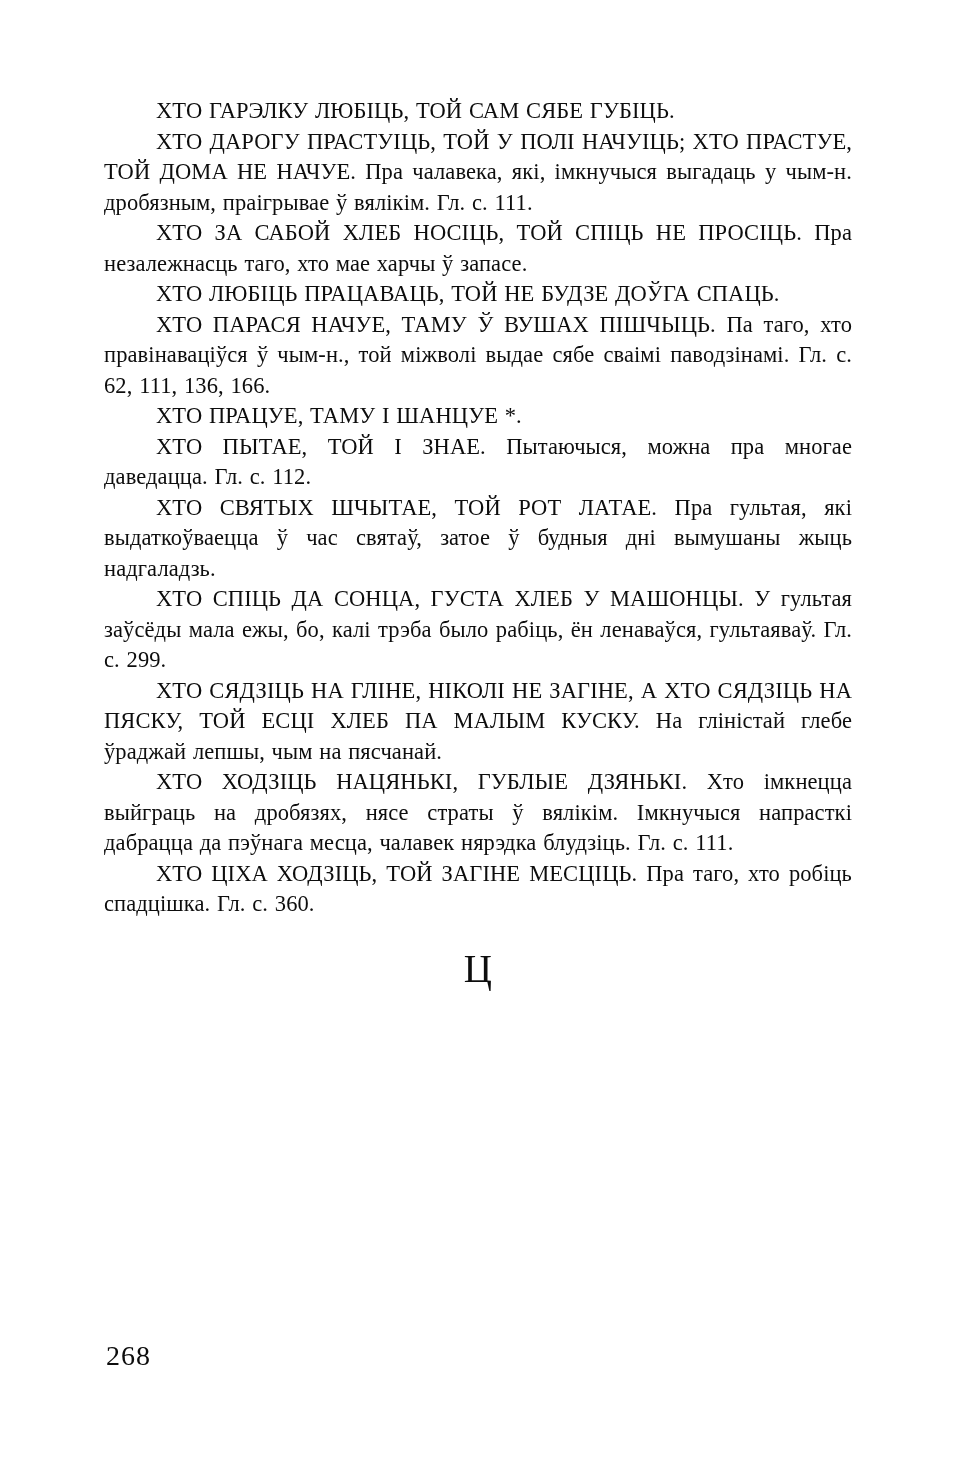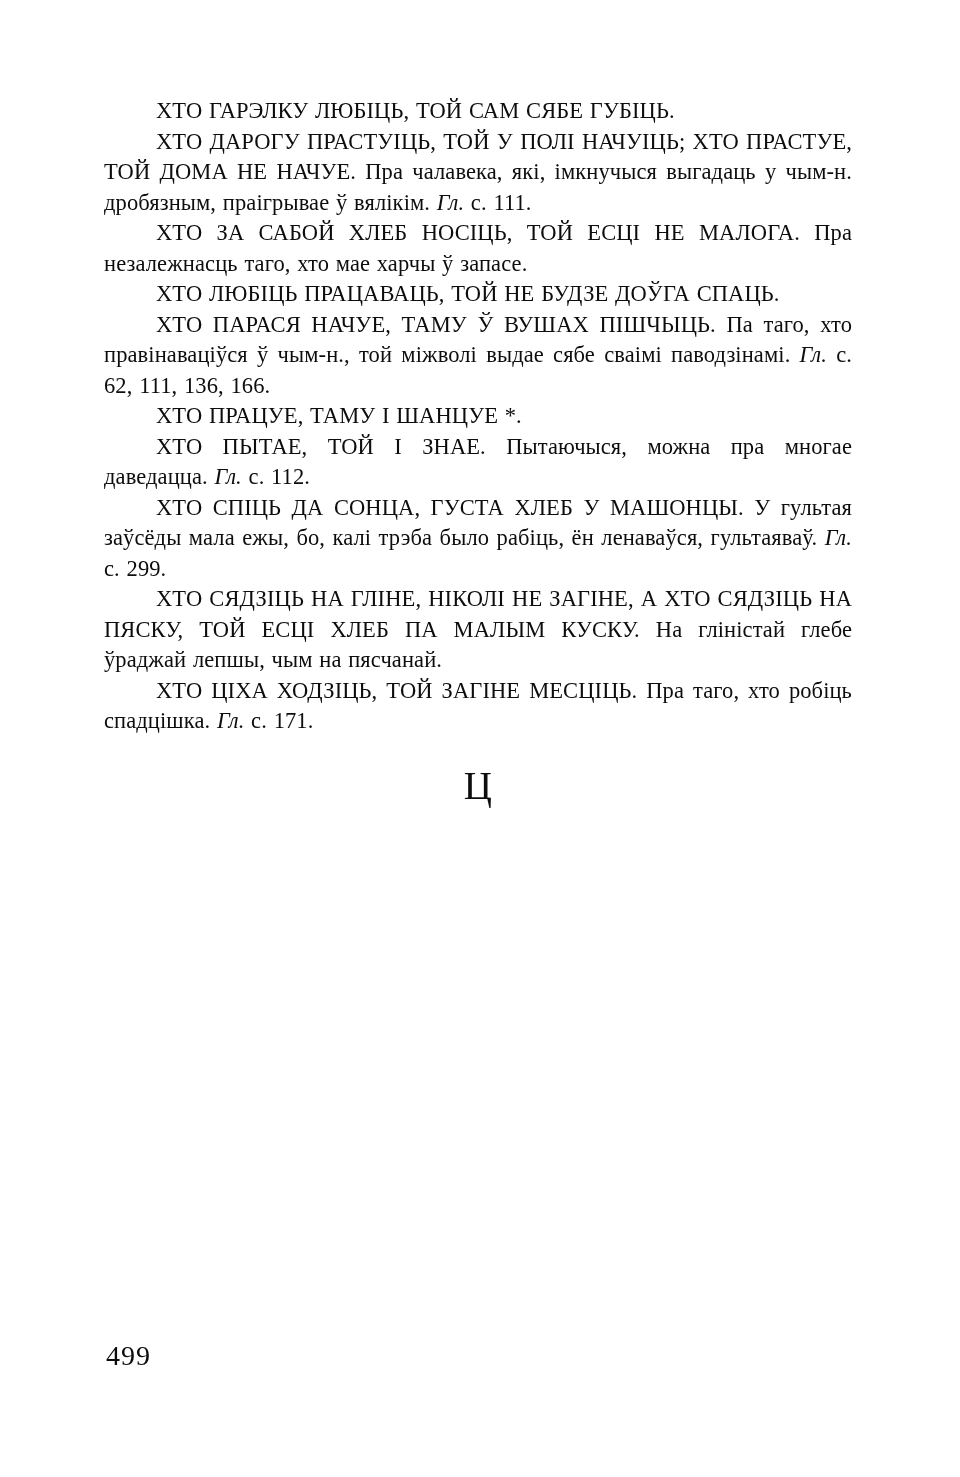--- a/index.html
+++ b/index.html
@@ -34,21 +34,20 @@
     line-height: 30.5px;
     text-align: justify;
     text-indent: 52px;
     letter-spacing: 0.1px;
     word-spacing: 1px;
   }
   p.entry .hw {
     
   }
   p.entry .ref-label {
-    font-style: italic;
     margin-top: 36px;
   }
   h2.section-heading {
     margin: 27px 0 16px 0;
     padding: 0;
     font-size: 39px;
     line-height: 44px;
     font-weight: normal;
     text-align: center;
     text-indent: 0;
@@ -67,37 +66,39 @@
 <body>
 
 <div class="book-page">
   <div class="text-block">
 
     <p class="entry"><span class="hw">ХТО ГАРЭЛКУ ЛЮБІЦЬ, ТОЙ САМ СЯБЕ ГУБІЦЬ.</span> <span class="def"></span> <span class="ref-label"></span> <span class="ref-pages"></span></p>
 
     <p class="entry"><span class="hw">ХТО ДАРОГУ ПРАСТУІЦЬ, ТОЙ У ПОЛІ НАЧУІЦЬ; ХТО ПРАСТУЕ, ТОЙ ДОМА НЕ НАЧУЕ.</span> <span class="def">Пра чалавека, які, імкнучыся выгадаць у чым-н. дробязным, праігрывае ў вялікім.</span> <span class="ref-label">Гл.</span> <span class="ref-pages">с. 111.</span></p>
 
 
-    <p class="entry"><span class="hw">ХТО ЗА САБОЙ ХЛЕБ НОСІЦЬ, ТОЙ ЕСЦІ НЕ МАЛОГА.</span> <span class="def">Пра незалежнасць таго, хто мае харчы ў запасе.</span> <span class="ref-label"></span> <span class="ref-pages"></span></p>
+    <p class="entry"><span class="hw">ХТО ЗА САБОЙ ХЛЕБ НОСІЦЬ, ТОЙ СПІЦЬ НЕ ПРОСІЦЬ.</span> <span class="def">Пра незалежнасць таго, хто мае харчы ў запасе.</span> <span class="ref-label"></span> <span class="ref-pages"></span></p>
 
     <p class="entry"><span class="hw">ХТО ЛЮБІЦЬ ПРАЦАВАЦЬ, ТОЙ НЕ БУДЗЕ ДОЎГА СПАЦЬ.</span> <span class="def"></span> <span class="ref-label"></span> <span class="ref-pages"></span></p>
 
     <p class="entry"><span class="hw">ХТО ПАРАСЯ НАЧУЕ, ТАМУ Ў ВУШАХ ПІШЧЫЦЬ.</span> <span class="def">Па таго, хто правінаваціўся ў чым-н., той міжволі выдае сябе сваімі паводзінамі.</span> <span class="ref-label">Гл.</span> <span class="ref-pages">с. 62, 111, 136, 166.</span></p>
 
     <p class="entry"><span class="hw">ХТО ПРАЦУЕ, ТАМУ І ШАНЦУЕ *.</span> <span class="def"></span> <span class="ref-label"></span> <span class="ref-pages"></span></p>
 
     <p class="entry"><span class="hw">ХТО ПЫТАЕ, ТОЙ І ЗНАЕ.</span> <span class="def">Пытаючыся, можна пра многае даведацца.</span> <span class="ref-label">Гл.</span> <span class="ref-pages">с. 112.</span></p>
 
+    <p class="entry"><span class="hw">ХТО СВЯТЫХ ШЧЫТАЕ, ТОЙ РОТ ЛАТАЕ.</span> <span class="def">Пра гультая, які выдаткоўваецца ў час святаў, затое ў будныя дні вымушаны жыць надгаладзь.</span> <span class="ref-label"></span> <span class="ref-pages"></span></p>
 
     <p class="entry"><span class="hw">ХТО СПІЦЬ ДА СОНЦА, ГУСТА ХЛЕБ У МАШОНЦЫ.</span> <span class="def">У гультая заўсёды мала ежы, бо, калі трэба было рабіць, ён ленаваўся, гультаяваў.</span> <span class="ref-label">Гл.</span> <span class="ref-pages">с. 299.</span></p>
 
     <p class="entry"><span class="hw">ХТО СЯДЗІЦЬ НА ГЛІНЕ, НІКОЛІ НЕ ЗАГІНЕ, А ХТО СЯДЗІЦЬ НА ПЯСКУ, ТОЙ ЕСЦІ ХЛЕБ ПА МАЛЫМ КУСКУ.</span> <span class="def">На гліністай глебе ўраджай лепшы, чым на пясчанай.</span> <span class="ref-label"></span> <span class="ref-pages"></span></p>
 
+    <p class="entry"><span class="hw">ХТО ХОДЗІЦЬ НАЦЯНЬКІ, ГУБЛЫЕ ДЗЯНЬКІ.</span> <span class="def">Хто імкнецца выйграць на дробязях, нясе страты ў вялікім. Імкнучыся напрасткі дабрацца да пэўнага месца, чалавек нярэдка блудзіць.</span> <span class="ref-label">Гл.</span> <span class="ref-pages">с. 111.</span></p>
 
-    <p class="entry"><span class="hw">ХТО ЦІХА ХОДЗІЦЬ, ТОЙ ЗАГІНЕ МЕСЦІЦЬ.</span> <span class="def">Пра таго, хто робіць спадцішка.</span> <span class="ref-label">Гл.</span> <span class="ref-pages">с. 171.</span></p>
+    <p class="entry"><span class="hw">ХТО ЦІХА ХОДЗІЦЬ, ТОЙ ЗАГІНЕ МЕСЦІЦЬ.</span> <span class="def">Пра таго, хто робіць спадцішка.</span> <span class="ref-label">Гл.</span> <span class="ref-pages">с. 360.</span></p>
 
     <h2 class="section-heading">Ц</h2>
 
 
   </div>
 
-  <div class="page-number">499</div>
+  <div class="page-number">268</div>
 </div>
 
 </body></html>

